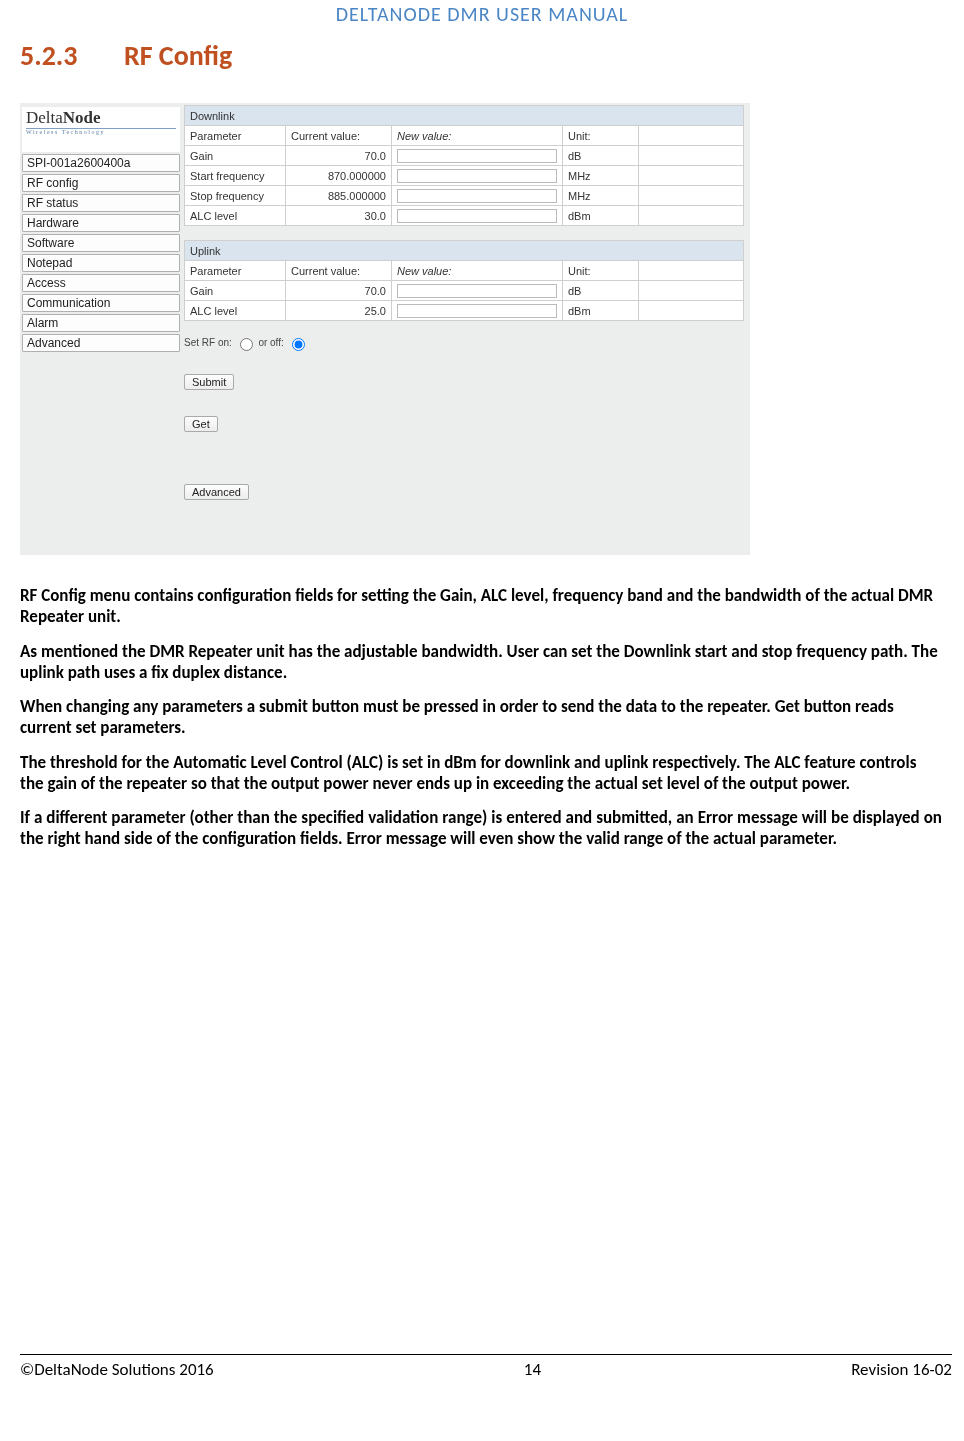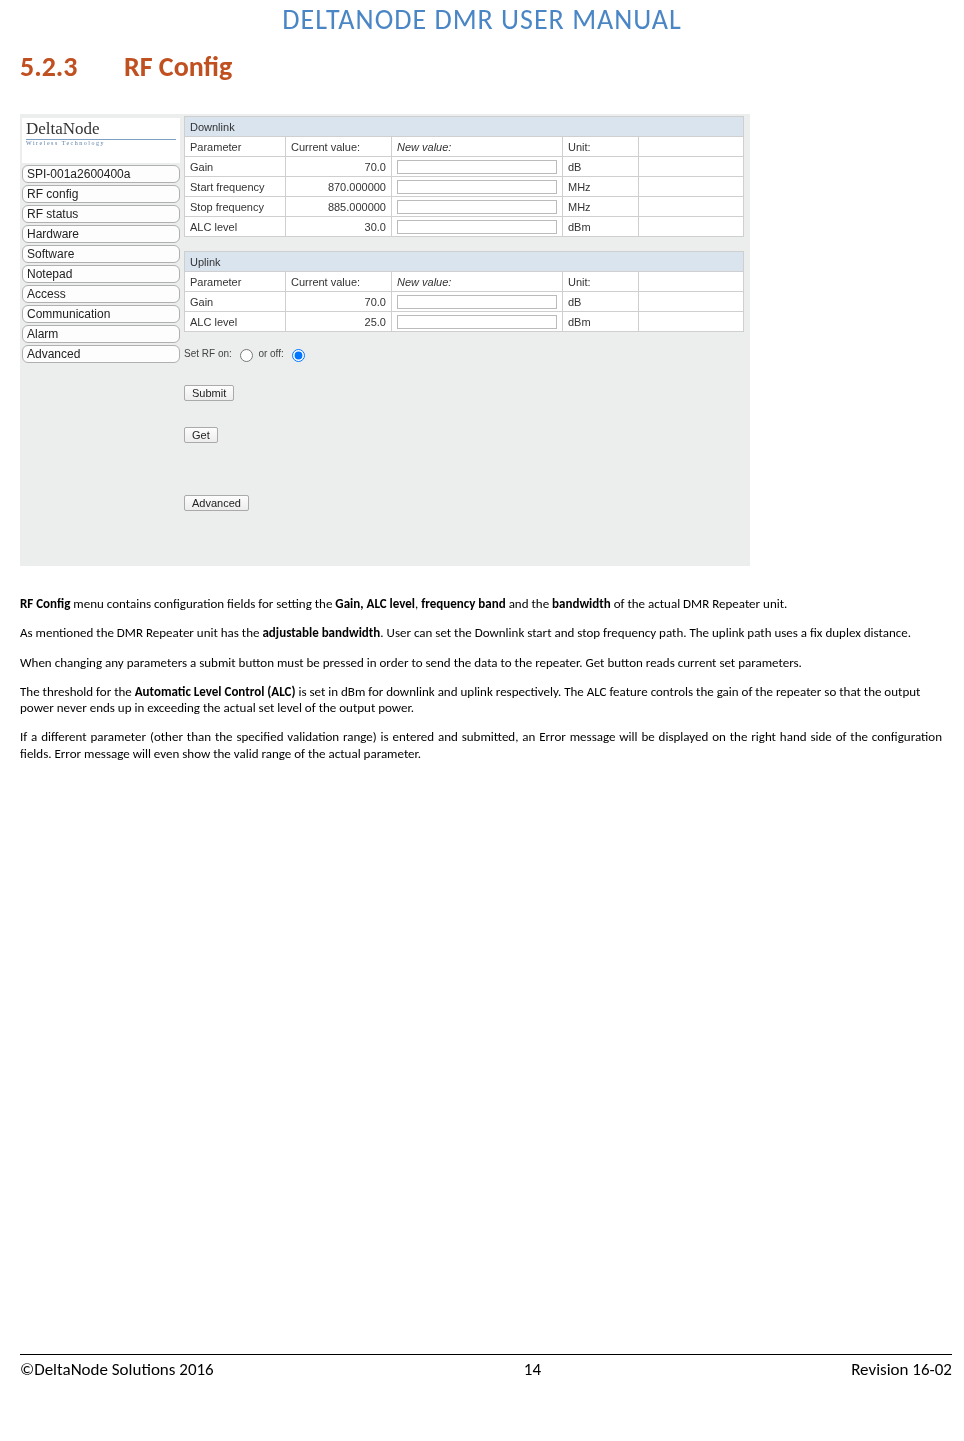--- a/index.html
+++ b/index.html
@@ -12,21 +12,21 @@
   }
   .page {
     padding: 0 20px 30px 20px;
     box-sizing: border-box;
     min-height: 1380px;
     position: relative;
   }
   .doc-header {
     text-align: center;
     color: #4a86c5;
-    font-size: 28px;
+    font-size: 20px;
     letter-spacing: 1px;
     padding-top: 2px;
     margin-bottom: 12px;
   }
   .section-number {
     color: #c05020;
     font-size: 28px;
     margin: 0 0 30px 0;
   }
   .section-number .num { }
@@ -54,30 +54,30 @@
     box-sizing: border-box;
     font-family: Georgia, serif;
   }
   .logo-main {
     font-size: 17px;
     color: #333;
     border-bottom: 1px solid #7da0c4;
     line-height: 1;
     padding-bottom: 2px;
   }
-  .logo-main .bold { font-weight: normal; text-align: center; }
+  .logo-main .bold { font-weight: bold; text-align: center; }
   .logo-sub {
     font-size: 6px;
     color: #5b80a6;
     letter-spacing: 1.5px;
   }
   .nav-item {
     background: #fdfdfd;
     border: 1px solid #b0b0b0;
-    border-radius: 6px;
+    border-radius: 1px;
     font-size: 12px;
     padding: 0px 4px;
     margin: 2px 0;
     color: #222;
     font-family: Verdana, Arial, sans-serif;
     height: 16px;
     line-height: 16px;
   }
   .content {
     flex: 1;
@@ -132,23 +132,24 @@
     border: 1px solid #aaa;
     border-radius: 2px;
     font-size: 11px;
     padding: 1px 7px;
     font-family: Verdana, Arial, sans-serif;
     color: #222;
     display: inline-block;
     margin: 13px 0;
   }
   .body-text {
-    font-size: 13px;
+    font-size: 17px;
     line-height: 1.25;
     padding-right: 2px;
+    font-weight: bold;
   }
   .body-text p { margin: 0 0 13px 0; }
   .justify { text-align: justify; }
   .footer {
     position: absolute;
     bottom: 0;
     left: 20px;
     right: 12px;
     border-top: 1px solid #000;
     padding-top: 4px;

